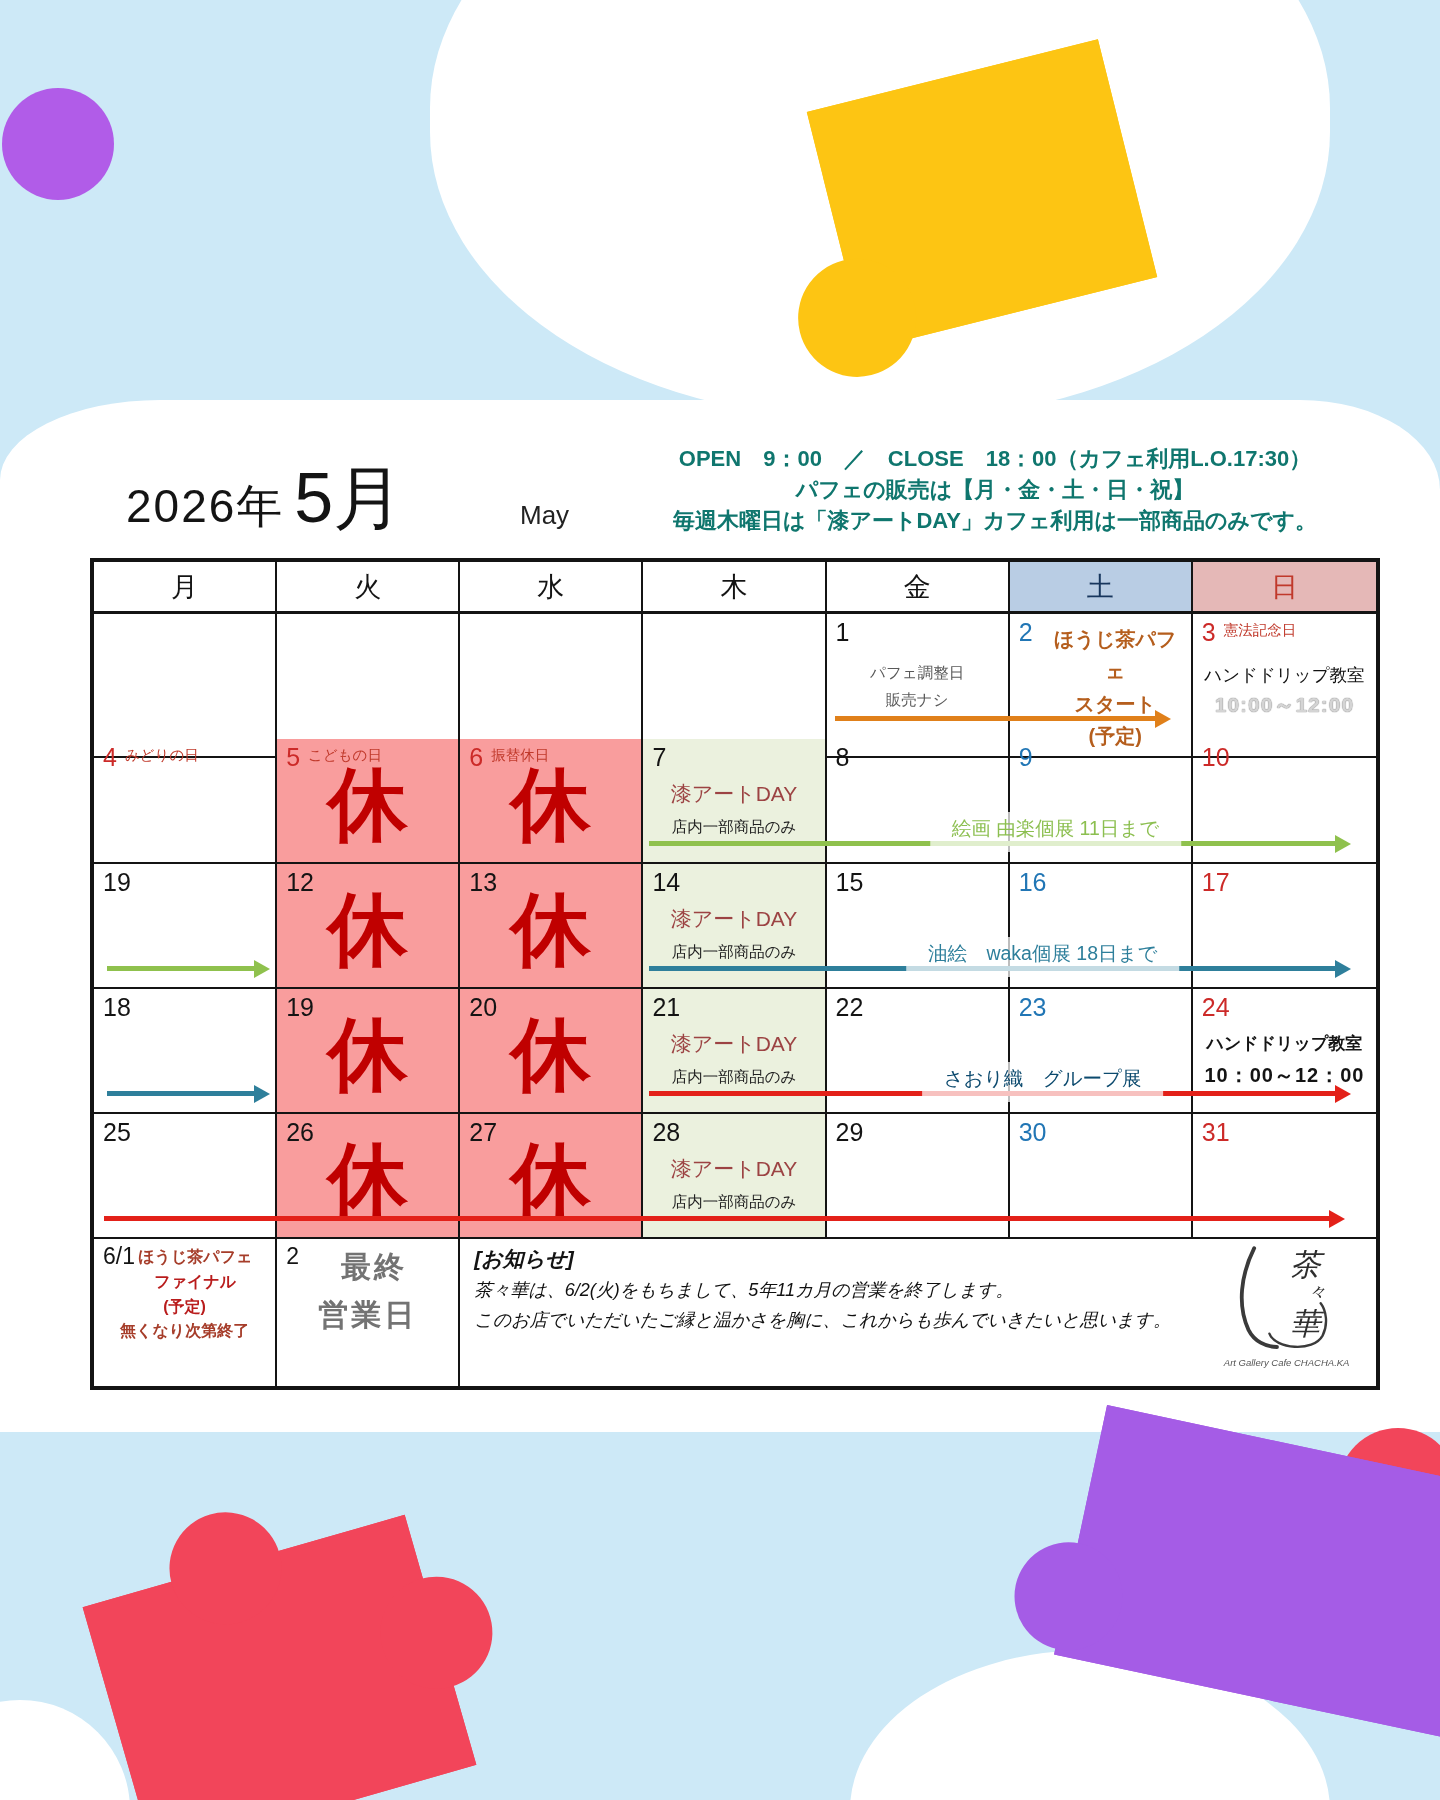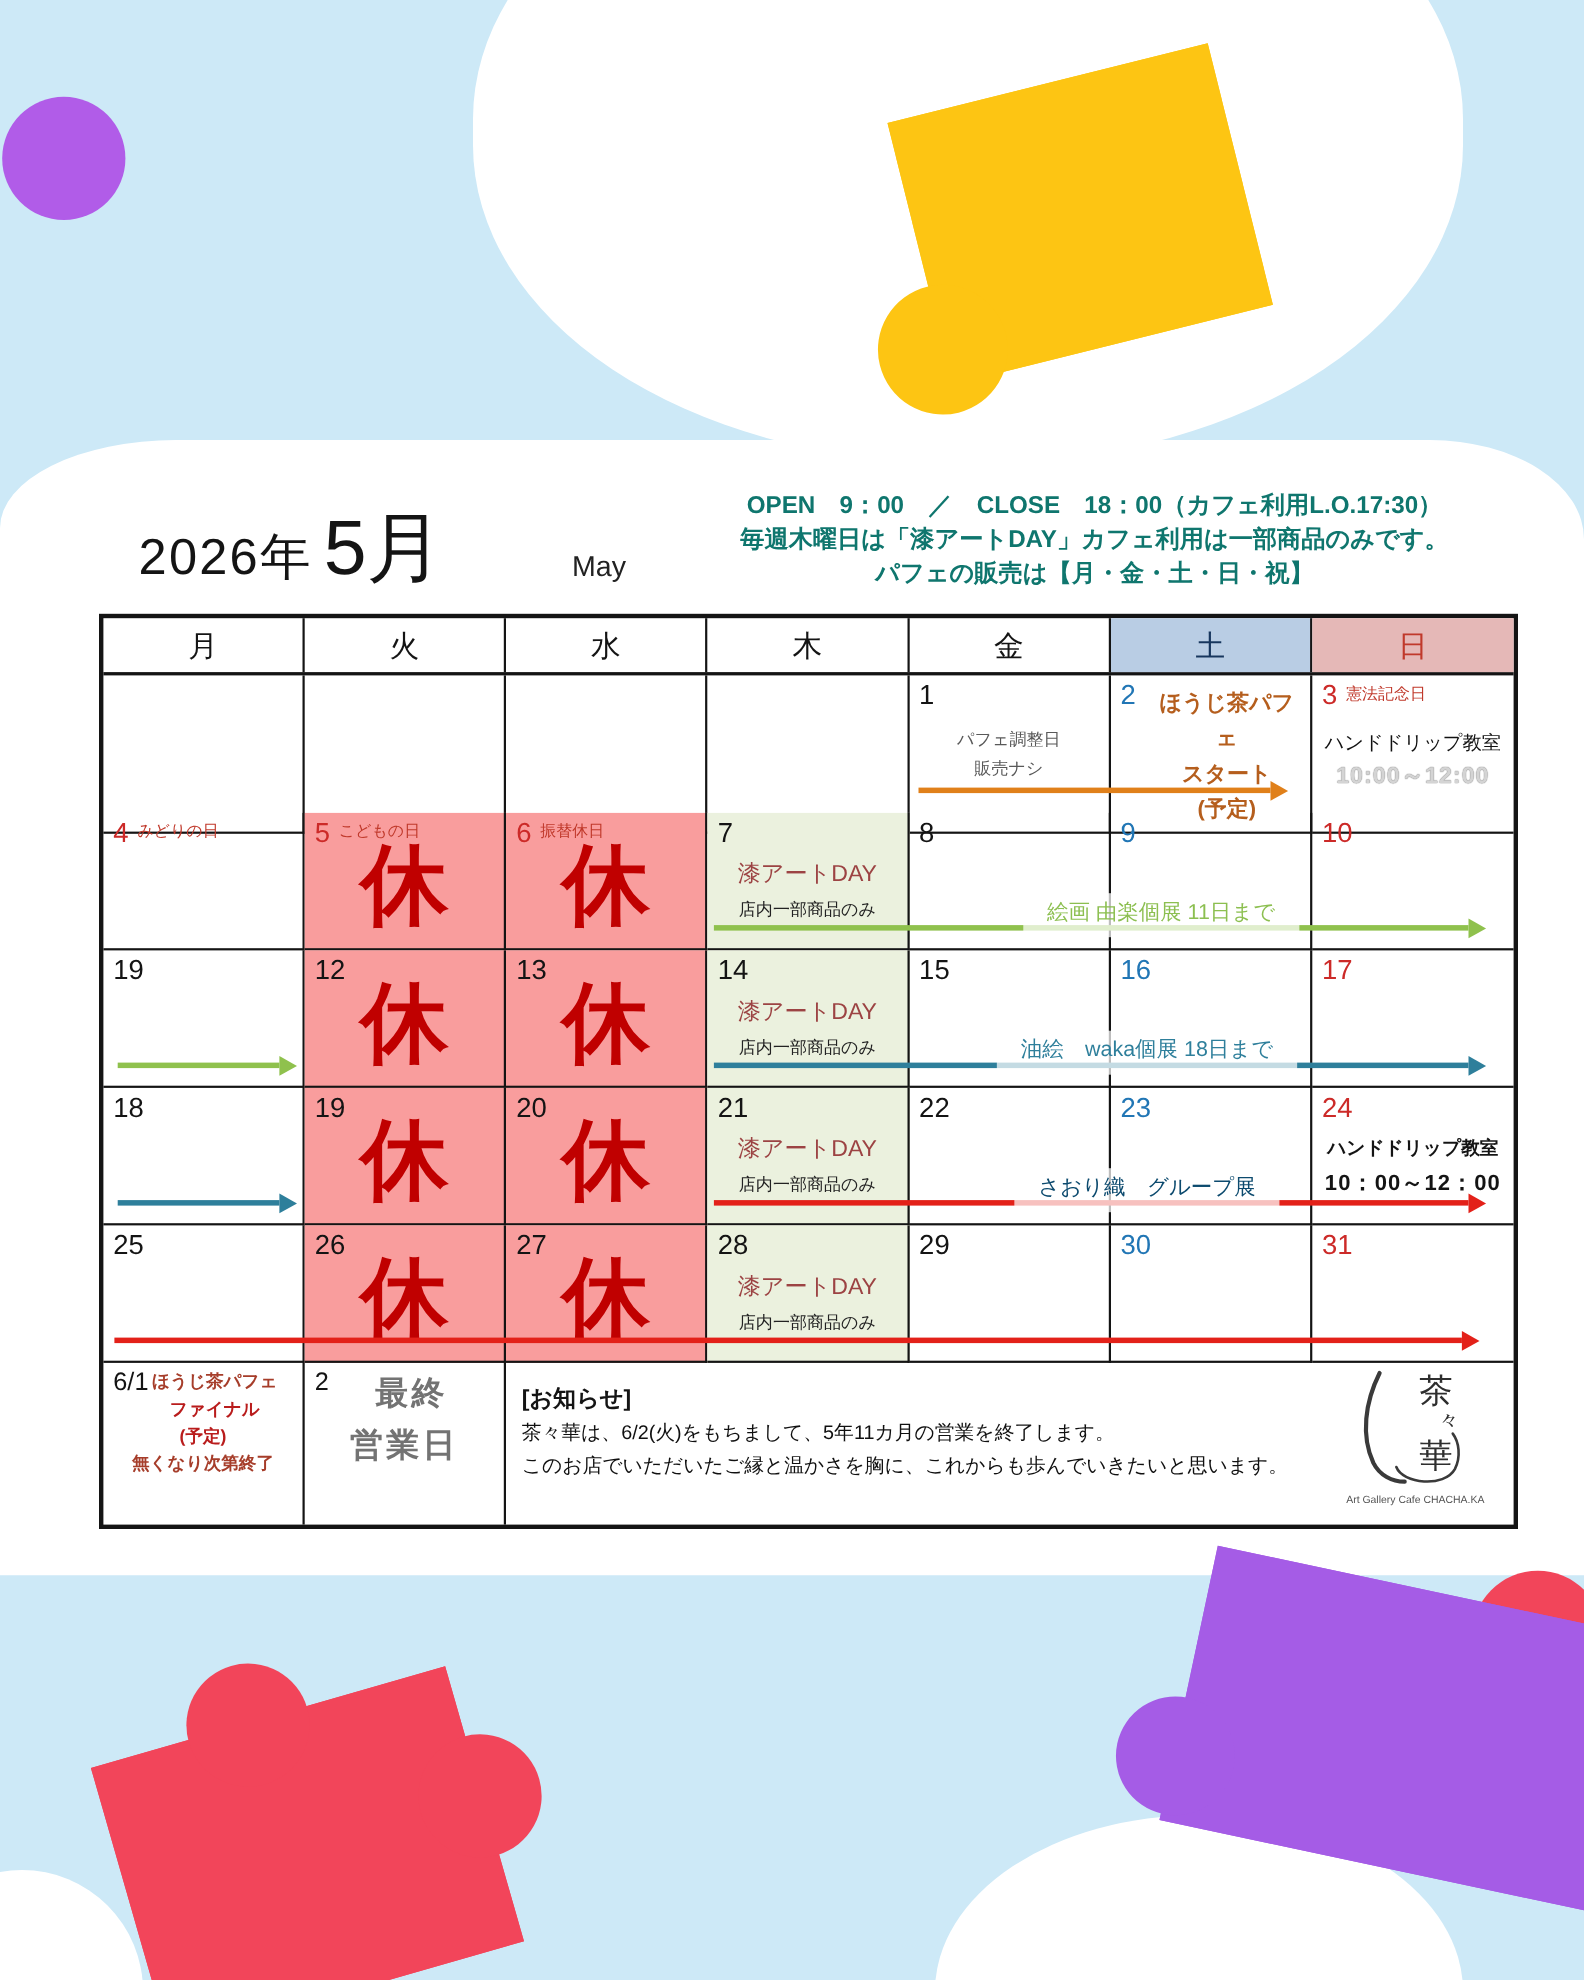--- a/index.html
+++ b/index.html
@@ -74,21 +74,21 @@
     white-space:nowrap; z-index:5; }
   .evtlabel.g { color:#8cbf50; }
   .evtlabel.t { color:#2e7f9b; }
   .evtlabel.r { color:#0c4a6e; font-weight:normal; }
   .jnum { float:left; font-size:23px; }
   .jlines { text-align:center; font-weight:bold; font-size:16px; line-height:1.55;
     max-width:142px; margin:2px auto 0; }
   .jc1 { color:#a63d2a; } .jc2 { color:#b91c1c; }
   .lastbiz { text-align:center; color:#737373; font-weight:bold; font-size:30px;
     letter-spacing:3px; line-height:1.6; margin-top:0px; }
-  .notice-cell { grid-column:3/8; padding:18px 14px; position:relative; }
+  .notice-cell { grid-column:3/8; padding:6px 14px; position:relative;font-style:italic; }
   .n-title { font-size:21px; font-weight:bold; margin-bottom:3px; }
   .n-line { font-size:18px; line-height:1.64; color:#101010; }
   .logo { position:absolute; right:4px; top:0px; width:152px; height:140px; }
 </style>
 </head>
 <body>
 
 <div class="page">
 
   <div class="blob top-blob"></div>
@@ -110,22 +110,22 @@
     <div class="pknob k1"></div>
     <div class="pknob k2"></div>
   </div>
 
   <div class="title">
     <span class="t-year">2026年</span><span class="t-month">5月</span>
   </div>
   <div class="t-en">May</div>
   <div class="info">
     <div class="info-line">OPEN　9：00　／　CLOSE　18：00（カフェ利用L.O.17:30）</div>
+    <div class="info-line">パフェの販売は【月・金・土・日・祝】</div>
     <div class="info-line">毎週木曜日は「漆アートDAY」カフェ利用は一部商品のみです。</div>
-    <div class="info-line">パフェの販売は【月・金・土・日・祝】</div>
   </div>
 
   <div class="calendar">
 
     <div class="row hrow">
       <div class="hc">月</div>
       <div class="hc">火</div>
       <div class="hc">水</div>
       <div class="hc">木</div>
       <div class="hc">金</div>

